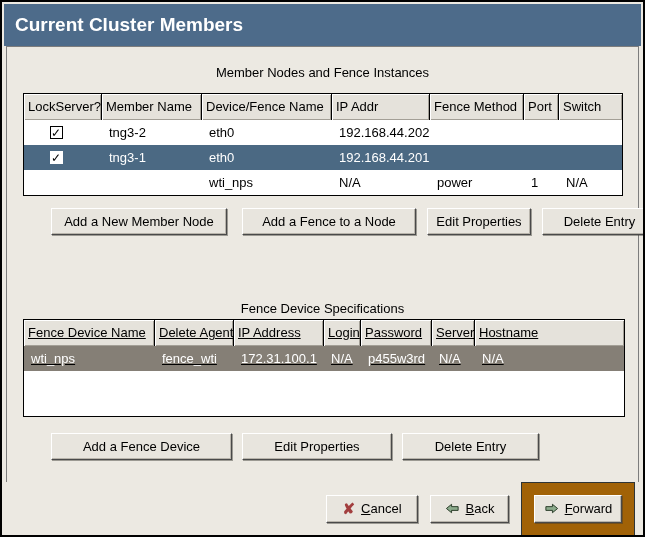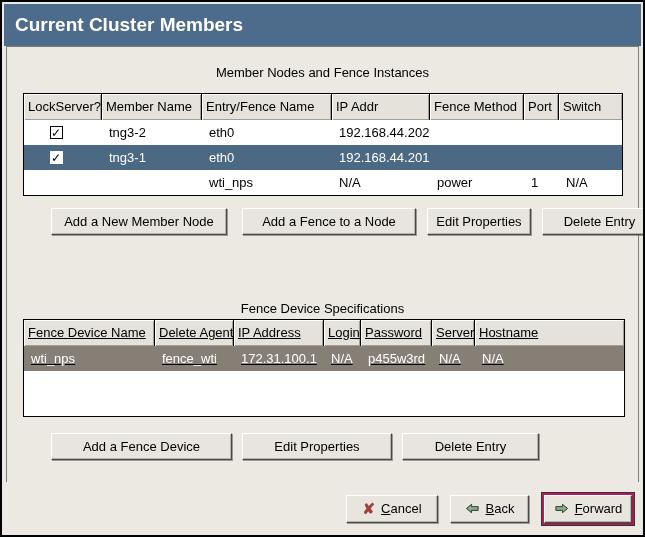--- a/index.html
+++ b/index.html
@@ -92,21 +92,21 @@
   .footer {
     position: absolute; left: 2px; right: 2px; bottom: 0; height: 53px;
     display: flex; align-items: center; justify-content: flex-end;
     gap: 12px; padding-right: 6px; background: #ece9e2;
   }
   .footer .btn { height: 28px; gap: 6px; }
   .btn-cancel { width: 92px; }
   .btn-back { width: 79px; }
   .btn-forward { width: 88px; }
   .default-frame {
-    border: 1px solid #2e3436; padding: 2px; background: #be185d;
+    border: 1px solid #2e3436; padding: 12px; background: #a16207;
     display: inline-flex;
   }
   .icon-x { color: #a23e3e; font-weight: bold; font-size: 15px; line-height: 1; }
   .lbl u { text-decoration: underline; }
   .arrow-svg { display: block; }
 </style>
 </head>
 <body>
 
 <div class="titlebar">
@@ -114,21 +114,21 @@
 </div>
 
 <div class="panel">
 
   <div class="section-caption cap1">Member Nodes and Fence Instances</div>
 
   <div class="tbl tbl1">
     <div class="thead">
       <div class="th c0">LockServer?</div>
       <div class="th c1">Member Name</div>
-      <div class="th c2">Entry/Fence Name</div>
+      <div class="th c2">Device/Fence Name</div>
       <div class="th c3">IP Addr</div>
       <div class="th c4">Fence Method</div>
       <div class="th c5">Port</div>
       <div class="th c6">Switch</div>
     </div>
     <div class="tr">
       <div class="td ckcell c0">
         <span class="checkbox">
             <span>✓</span>
           </span>

